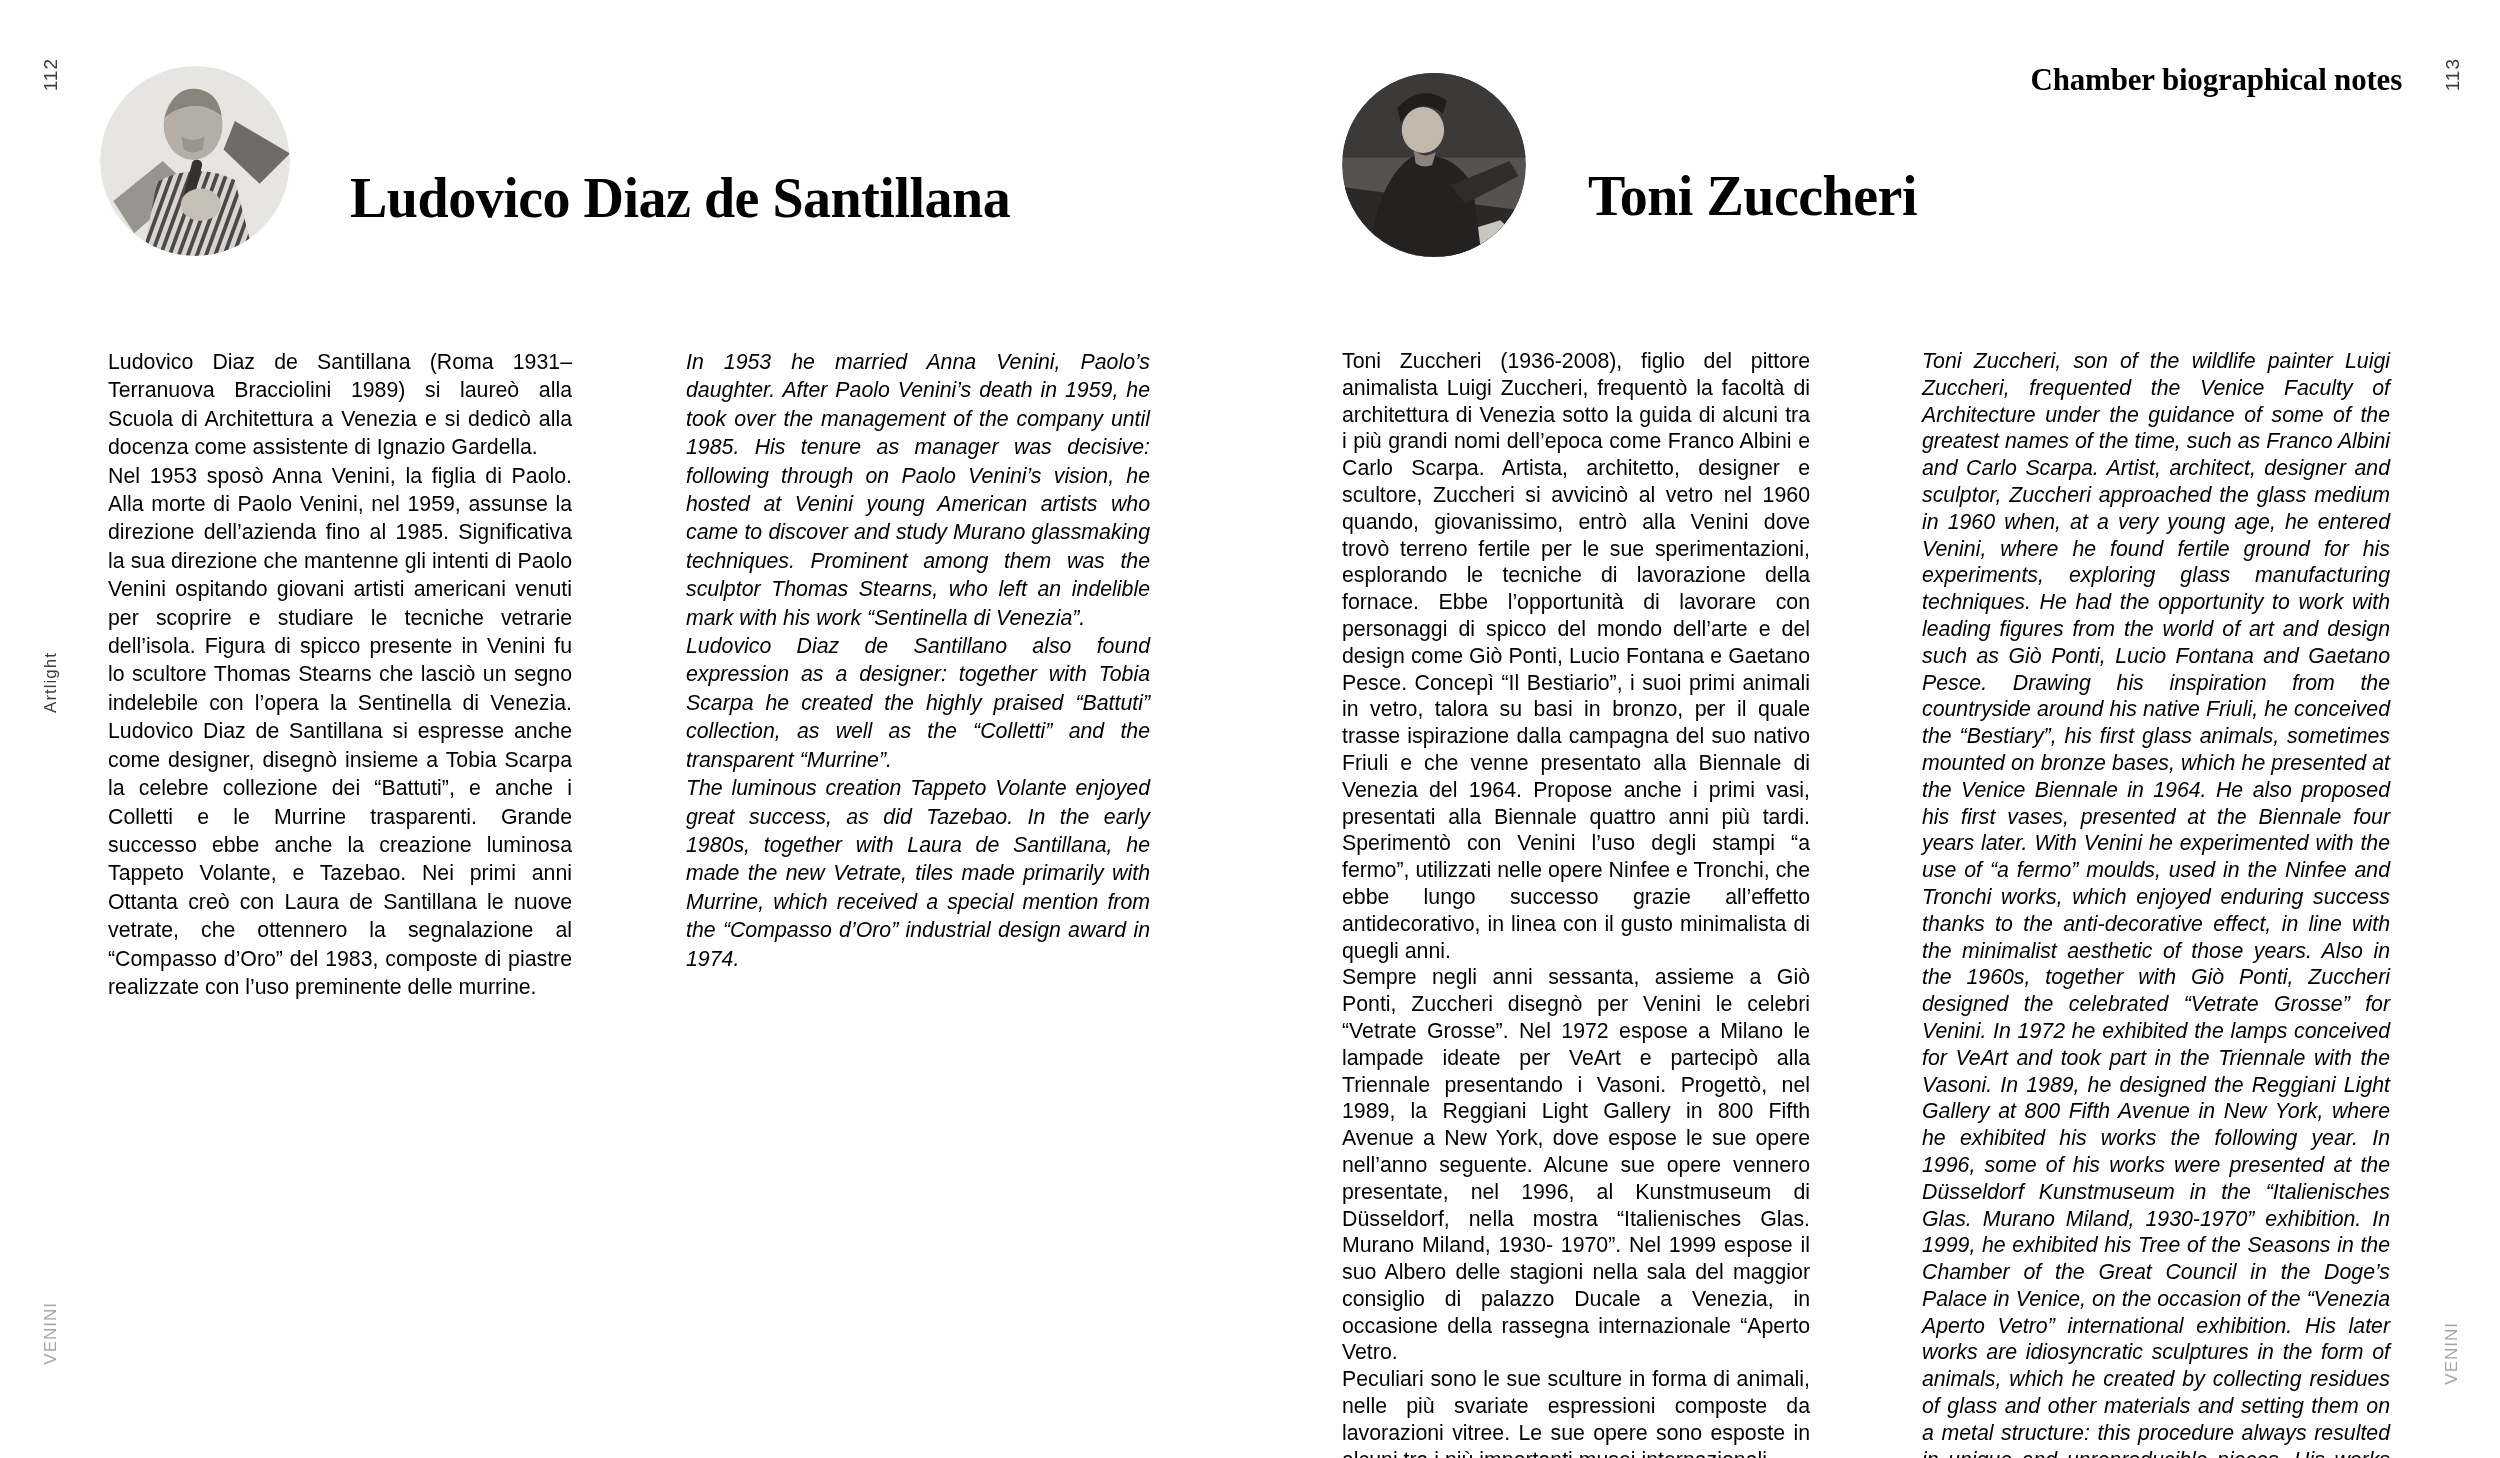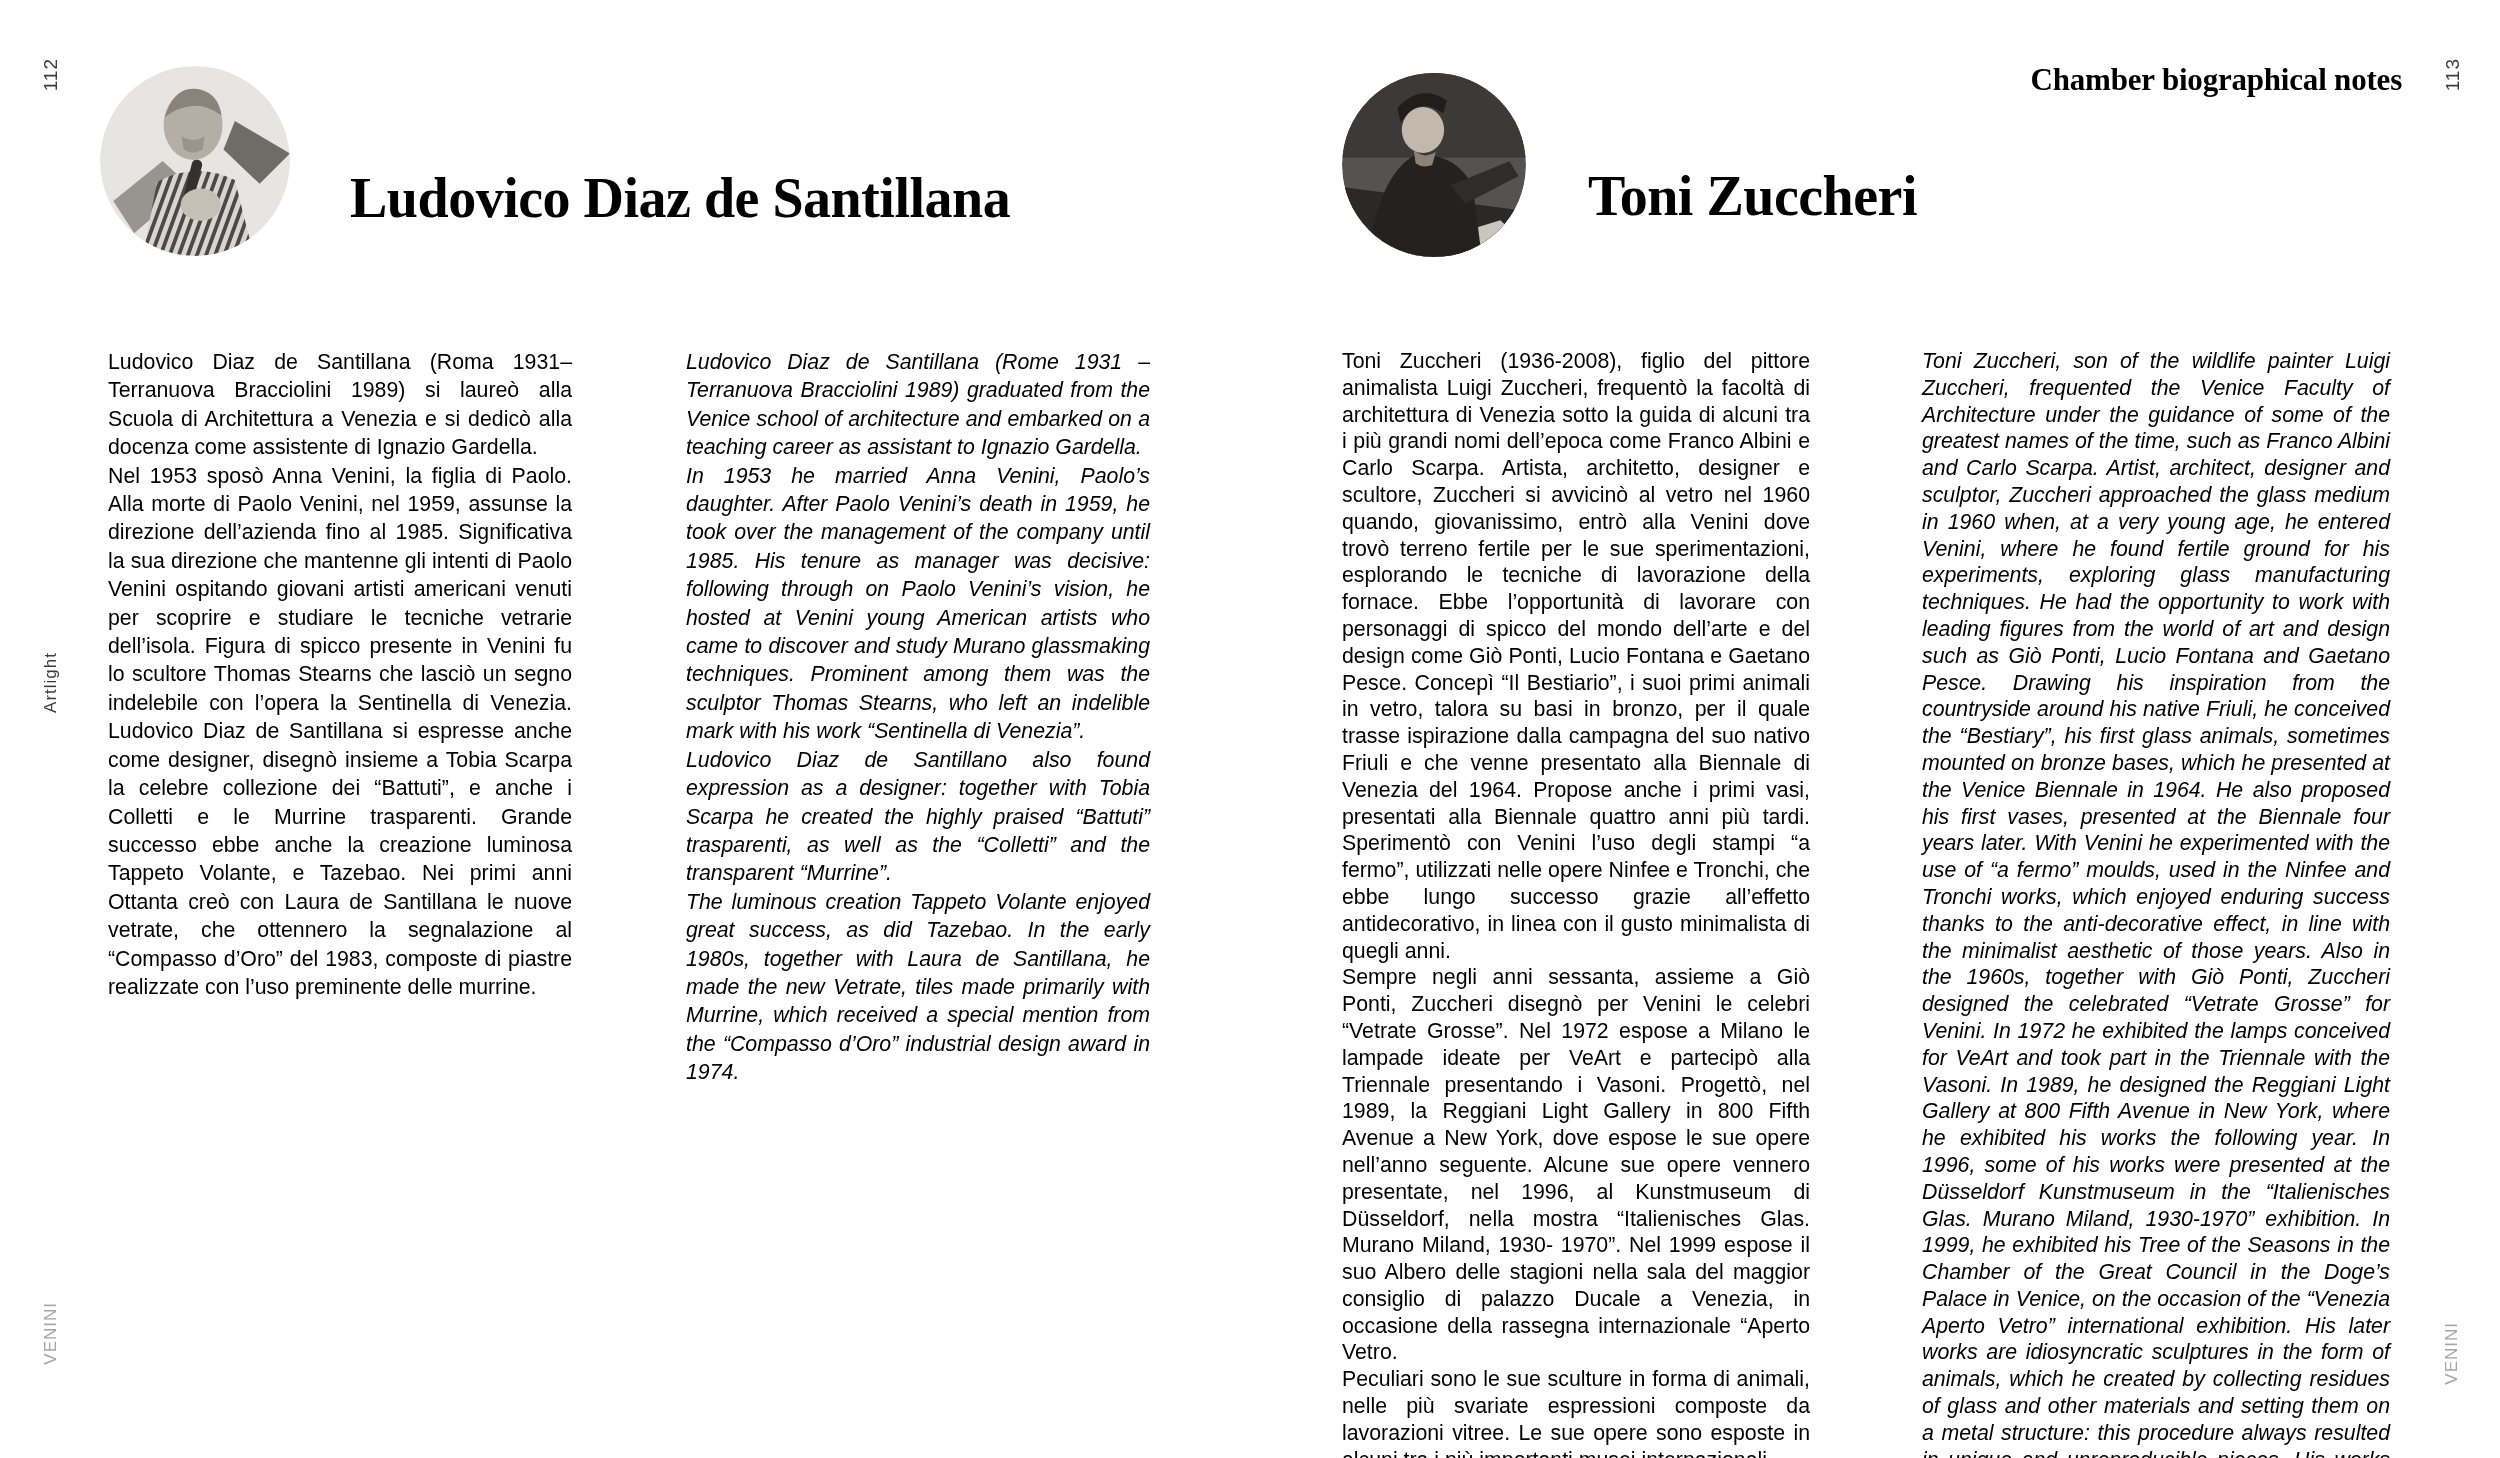--- a/index.html
+++ b/index.html
@@ -103,23 +103,22 @@
     </div>
 
     <h1 class="author-title" style="left:350px;top:132px;">Ludovico Diaz de Santillana</h1>
 
     <div class="col italian" style="left:108px;top:348px;width:464px;">
       <p>Ludovico Diaz de Santillana (Roma 1931– Terranuova Bracciolini 1989) si laureò alla Scuola di Architettura a Venezia e si dedicò alla docenza come assistente di Ignazio Gardella.</p>
       <p>Nel 1953 sposò Anna Venini, la figlia di Paolo. Alla morte di Paolo Venini, nel 1959, assunse la direzione dell’azienda fino al 1985. Significativa la sua direzione che mantenne gli intenti di Paolo Venini ospitando giovani artisti americani venuti per scoprire e studiare le tecniche vetrarie dell’isola. Figura di spicco presente in Venini fu lo scultore Thomas Stearns che lasciò un segno indelebile con l’opera la Sentinella di Venezia. Ludovico Diaz de Santillana si espresse anche come designer, disegnò insieme a Tobia Scarpa la celebre collezione dei “Battuti”, e anche i Colletti e le Murrine trasparenti. Grande successo ebbe anche la creazione luminosa Tappeto Volante, e Tazebao. Nei primi anni Ottanta creò con Laura de Santillana le nuove vetrate, che ottennero la segnalazione al “Compasso d’Oro” del 1983, composte di piastre realizzate con l’uso preminente delle murrine.</p>
     </div>
 
     <div class="col english" style="left:686px;top:348px;width:464px;">
-      <p>Ludovico Diaz de Santillana (Rome 1931 – Terranuova Bracciolini 1989) graduated from the Venice school of architecture and embarked on a teaching career as assistant to Ignazio Gardella.</p>
       <p>In 1953 he married Anna Venini, Paolo’s daughter. After Paolo Venini’s death in 1959, he took over the management of the company until 1985. His tenure as manager was decisive: following through on Paolo Venini’s vision, he hosted at Venini young American artists who came to discover and study Murano glassmaking techniques. Prominent among them was the sculptor Thomas Stearns, who left an indelible mark with his work “Sentinella di Venezia”.</p>
-      <p>Ludovico Diaz de Santillano also found expression as a designer: together with Tobia Scarpa he created the highly praised “Battuti” trasparenti, as well as the “Colletti” and the transparent “Murrine”.</p>
+      <p>Ludovico Diaz de Santillano also found expression as a designer: together with Tobia Scarpa he created the highly praised “Battuti” collection, as well as the “Colletti” and the transparent “Murrine”.</p>
       <p>The luminous creation Tappeto Volante enjoyed great success, as did Tazebao. In the early 1980s, together with Laura de Santillana, he made the new Vetrate, tiles made primarily with Murrine, which received a special mention from the “Compasso d’Oro” industrial design award in 1974.</p>
     </div>
 
   </section>
 
   <section class="page page-right">
 
     <div class="section-header" style="left:1900px;top:64px;width:502px;">Chamber biographical notes</div>
 
     <div class="portrait" style="left:1342px;top:70px;width:184px;height:190px;">

